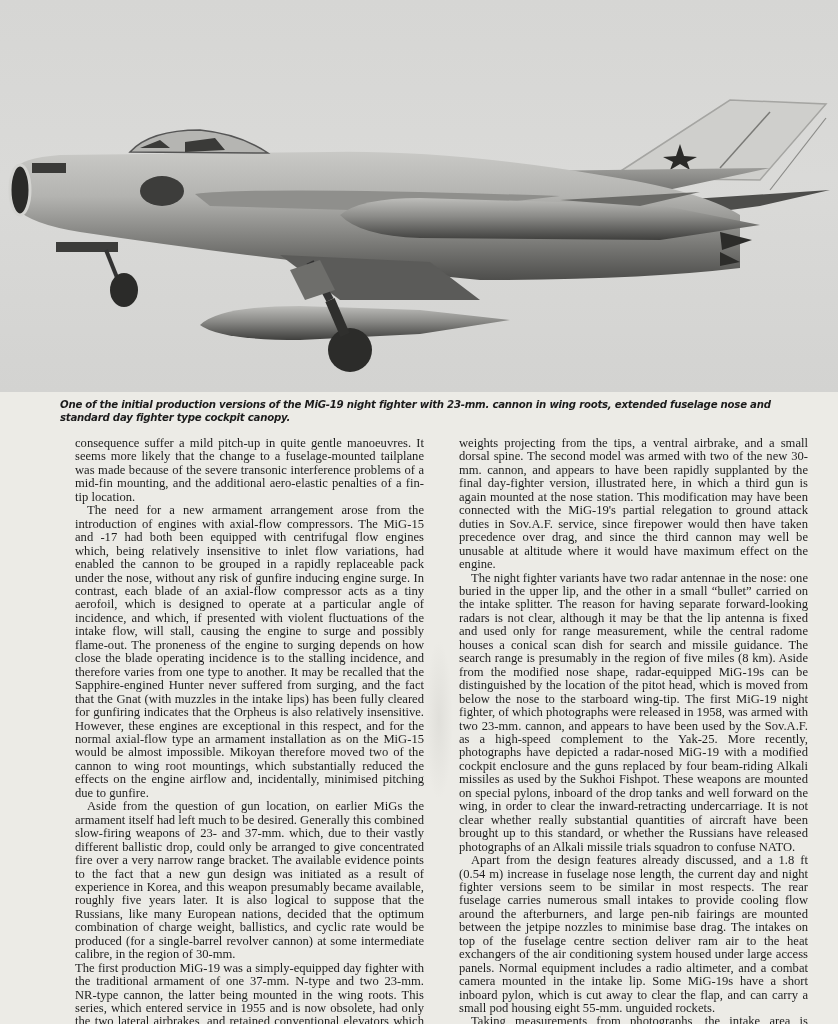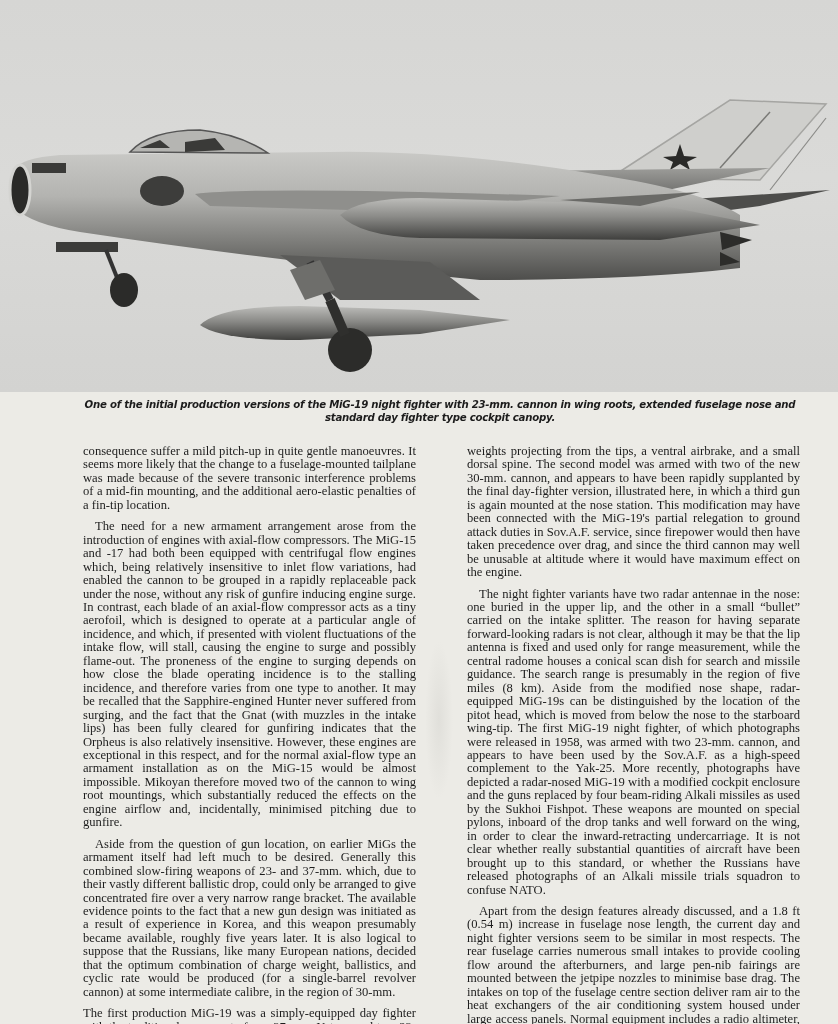--- a/index.html
+++ b/index.html
@@ -9,31 +9,31 @@
   }
   .photo {
     position: absolute; left: 0; top: 0; width: 838px; height: 392px;
     background: linear-gradient(180deg, #d6d6d4 0%, #dadad8 45%, #d3d3d1 100%);
     overflow: hidden;
   }
   .photo svg { position: absolute; left: 0; top: 0; }
   .caption {
     position: absolute; left: 60px; top: 398px; width: 760px;
     font-family: "DejaVu Sans", sans-serif; font-style: italic; font-weight: bold;
-    font-size: 10.2px; line-height: 13px; color: #1c1c1c; text-align: center;
+    font-size: 10.2px; line-height: 13px; color: #1c1c1c; text-align: left;
     letter-spacing: -0.25px;
   }
   .col {
     position: absolute; top: 437px;
     font-family: "Liberation Serif", serif; font-size: 12.6px; line-height: 13.45px;
     color: #1d1d1d; text-align: justify;
   }
   .col-left { left: 75px; width: 349px; }
   .col-right { left: 459px; width: 349px; }
-  .col p { margin: 8px; text-indent: 12px; }
+  .col p { margin: 0; text-indent: 12px; }
   .col p.noindent { text-indent: 0; }
   .col p.lastline-justify { text-align-last: justify; }
   .heading {
     font-family: "DejaVu Sans", sans-serif; font-weight: bold; font-size: 10px;
     letter-spacing: 0.2px; text-align: center; margin: 2px 0 0 0; line-height: 13px;
     color: #1d1d1d;
   }
   .gutter-smudge {
     position: absolute; left: 425px; top: 640px; width: 28px; height: 160px;
     background: radial-gradient(ellipse at center, rgba(170,170,165,0.18), rgba(0,0,0,0) 70%);

